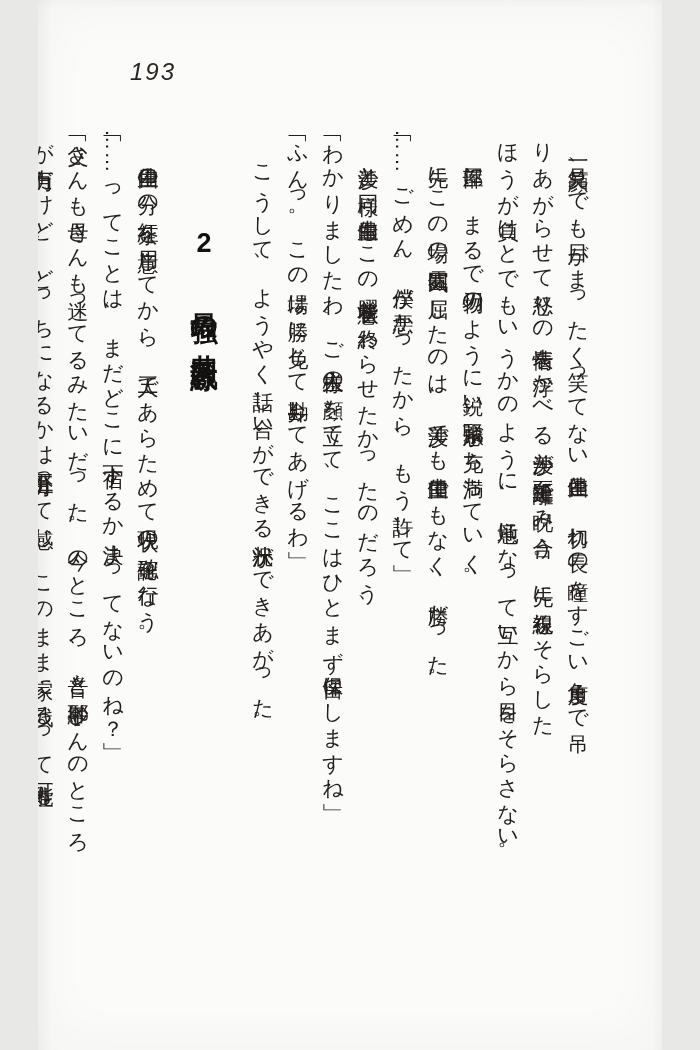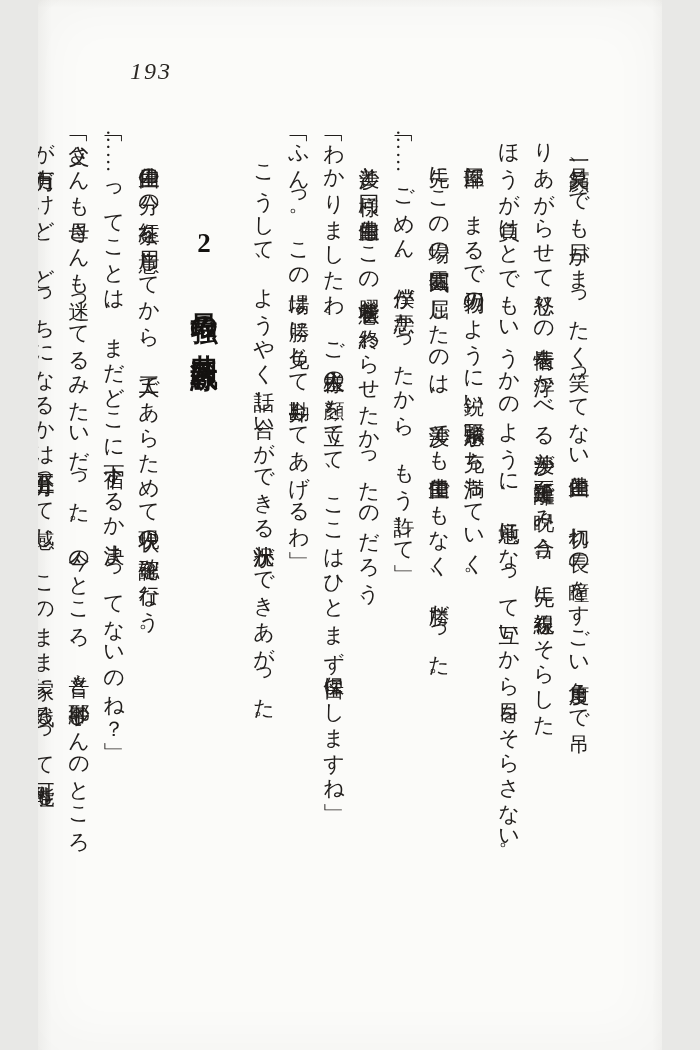--- a/index.html
+++ b/index.html
@@ -8,21 +8,21 @@
     background: #e8e8e6;
   }
   .book-page {
     position: relative;
     width: 624px;
     height: 1050px;
     margin: 0 auto;
     background: #fbfbf9;
     overflow: hidden;
     color: #201d1b;
-    font-family: Liberation Serif, serif;
+    font-family: Liberation Sans, sans-serif;
     box-shadow: inset 0 0 60px rgba(60,55,45,0.04);
   }
   
   .book-page::before {
     content: "";
     position: absolute;
     inset: 0;
     pointer-events: none;
     background:
       linear-gradient(to right, rgba(80,75,65,0.05), rgba(0,0,0,0) 14px),

